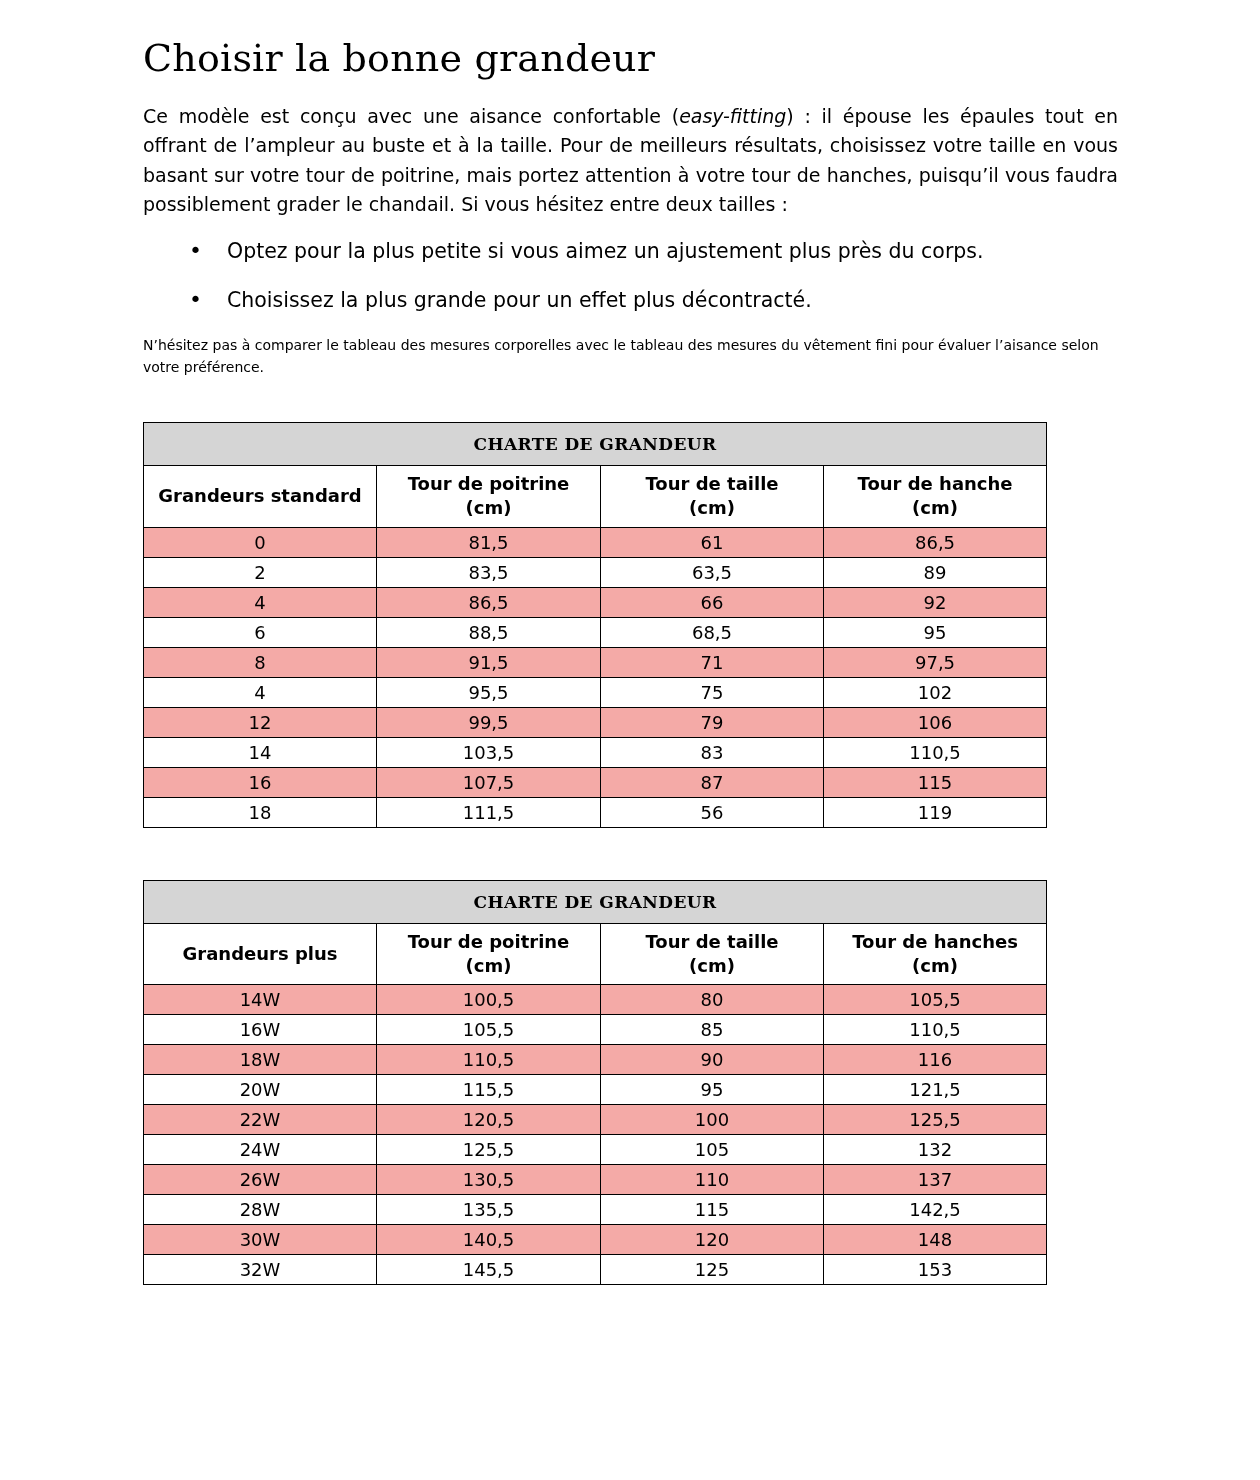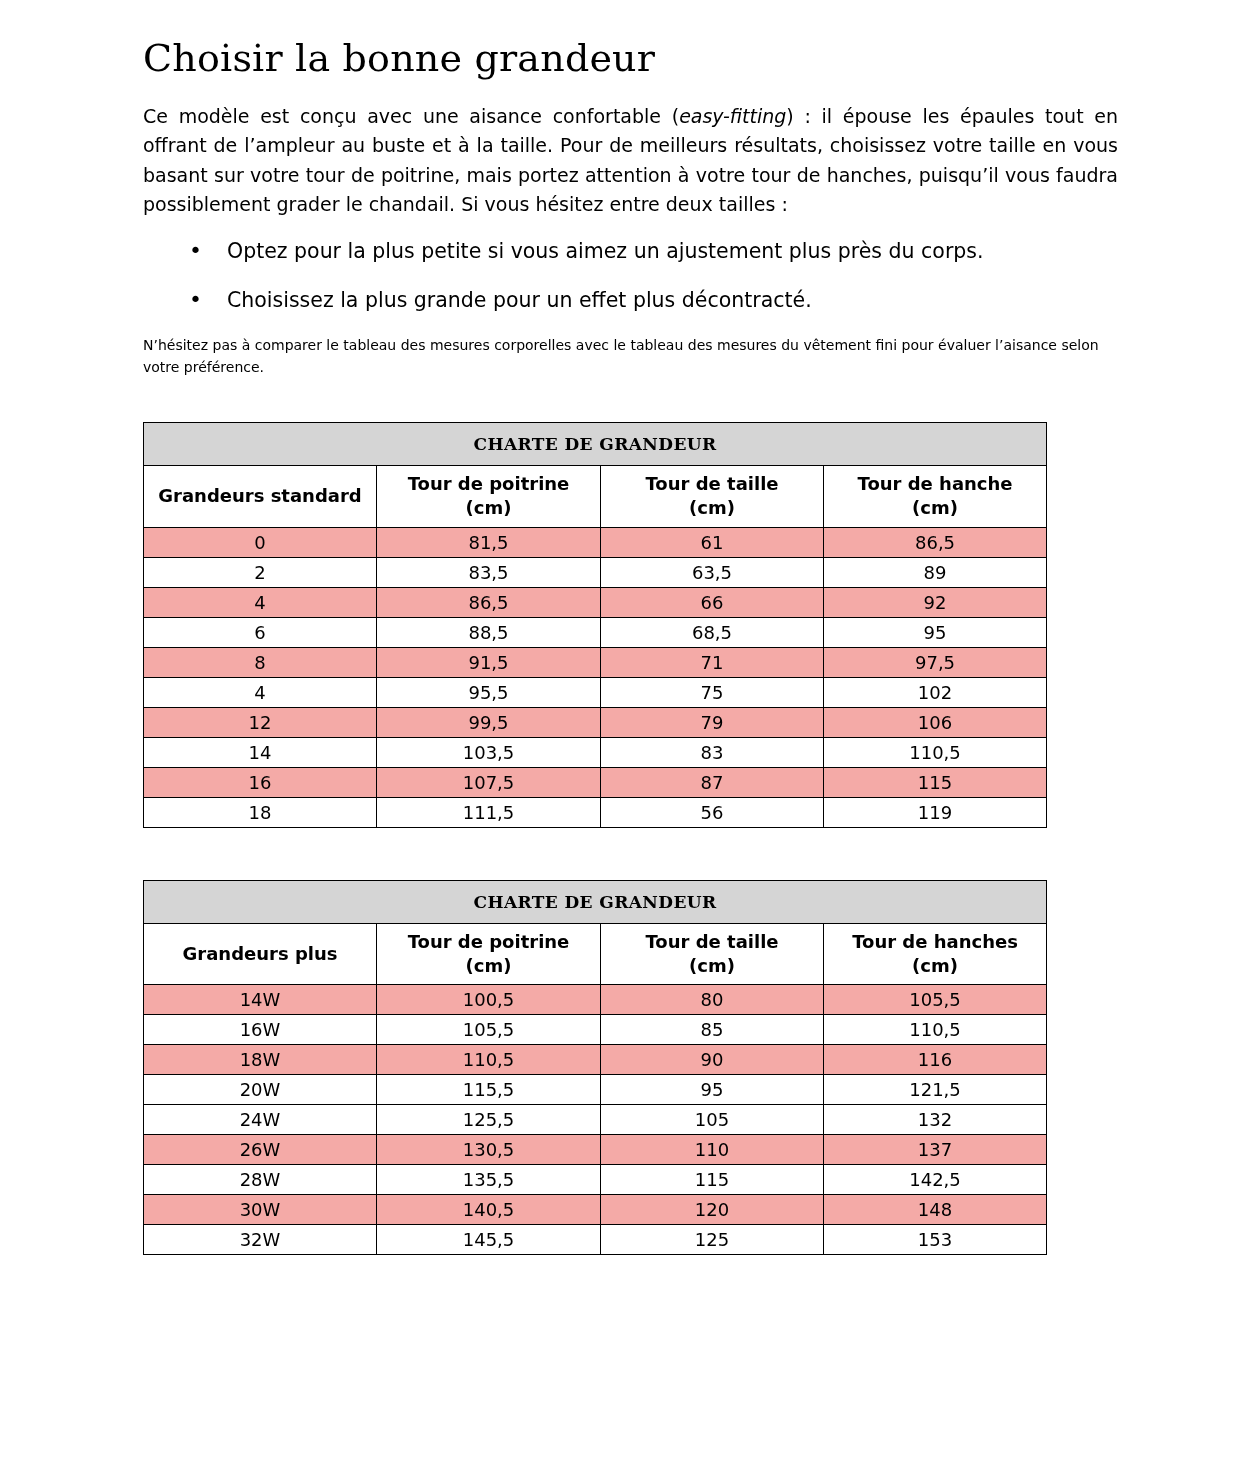--- a/index.html
+++ b/index.html
@@ -274,20 +274,26 @@
           <td>110,5</td>
           <td>90</td>
           <td>116</td>
         </tr>
         <tr>
           <td>20W</td>
           <td>115,5</td>
           <td>95</td>
           <td>121,5</td>
         </tr>
+        <tr class="shaded">
+          <td>22W</td>
+          <td>120,5</td>
+          <td>100</td>
+          <td>125,5</td>
+        </tr>
         <tr>
           <td>24W</td>
           <td>125,5</td>
           <td>105</td>
           <td>132</td>
         </tr>
         <tr class="shaded">
           <td>26W</td>
           <td>130,5</td>
           <td>110</td>

